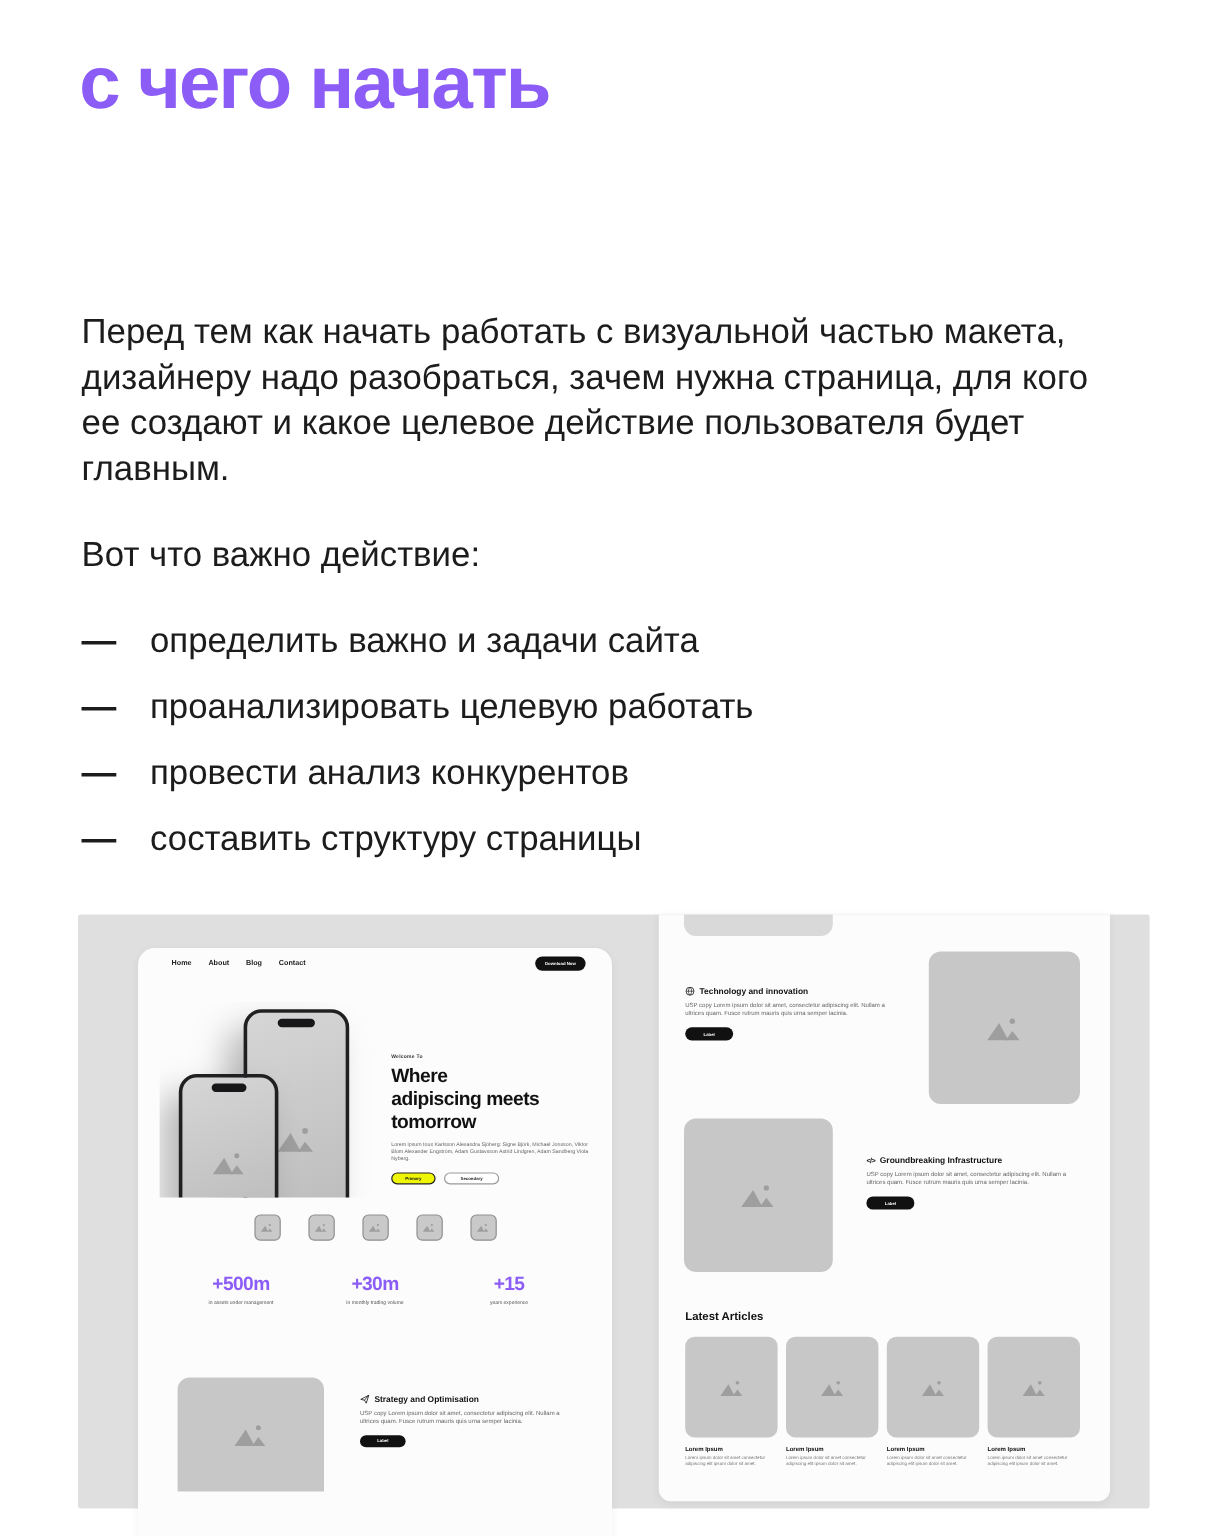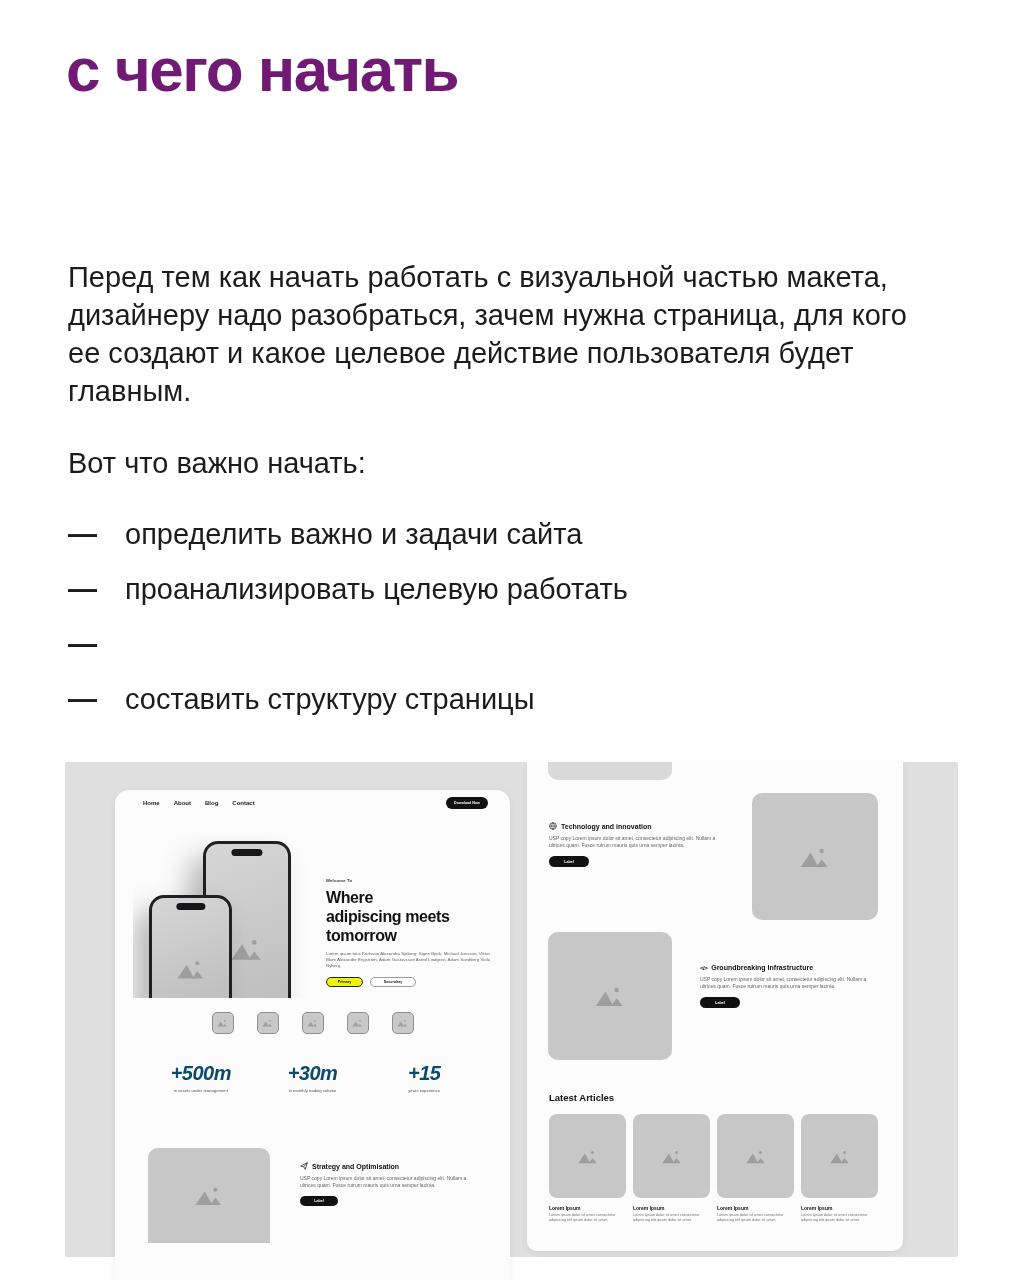--- a/index.html
+++ b/index.html
@@ -2,37 +2,37 @@
 <html><head>
 <meta charset="utf-8">
 <style>
   * { margin:0; padding:0; box-sizing:border-box; }
   html,body { background:#fff; }
   body { font-family:"Liberation Sans","DejaVu Sans",sans-serif; color:#1a1a1a; }
   .screen { position:relative; width:1024px; height:1280px; background:#fff; overflow:hidden; }
 
   
   .page-title { position:absolute; top:34px; left:66px; font-size:62px; font-weight:600;
-                letter-spacing:-1.5px; color:#701a75; }
+                letter-spacing:-1.5px; color:#8b5cf6; }
   .intro { position:absolute; top:258px; left:68px; width:878px; font-size:29px;
            line-height:38px; color:#1c1c1c; }
   .list-heading { position:absolute; top:447px; left:68px; font-size:29px; color:#1c1c1c; }
   .checklist { position:absolute; top:518px; left:68px; list-style:none; display:flex;
                flex-direction:column; gap:23px; }
   .check-item { display:flex; align-items:flex-start; gap:28px; font-size:29px;
                 line-height:32px; color:#1c1c1c; }
   .check-item .dash { font-weight:600; }
 
   
   .panel { position:absolute; top:762px; left:65px; width:893px; height:495px;
            background:#dfdfdf; border-radius:2px; }
   .wf-page { position:absolute; background:#fcfcfc; overflow:hidden;
              box-shadow:0 2px 8px rgba(0,0,0,0.06); }
   .wf-left  { left:50px; top:28px; width:395px; height:576px; border-radius:14px; }
-  .wf-right { left:462px; top:0; width:376px; height:489px; border-radius:0 0 10px 10px; }
+  .wf-right { left:484px; top:0; width:376px; height:489px; border-radius:0 0 10px 10px; }
 
   .ph-img { background:#c7c7c7; border-radius:10px; position:absolute;
             display:flex; align-items:center; justify-content:center; }
   .mnt { fill:#9e9e9e; }
 
   
   .wf-nav { position:absolute; top:10px; left:28px; display:flex; gap:14px;
             font-size:6px; font-weight:700; color:#222; }
   .wf-nav span { cursor:default; }
   .wf-btn-dark { background:#111; color:#fff; border:none; border-radius:6px;
@@ -65,21 +65,21 @@
                    border:0.7px solid #9a9a9a; font-size:3.6px; font-weight:700; color:#222;
                    font-family:inherit; display:flex; align-items:center; justify-content:center; }
 
   .icon-row { position:absolute; top:222px; left:0; right:0; display:flex;
               justify-content:center; gap:23px; }
   .mini-ph { width:22px; height:22px; background:#c9c9c9; border:1px solid #8f8f8f;
              border-radius:5px; display:flex; align-items:center; justify-content:center; }
 
   .stats-row { position:absolute; top:272px; left:30px; right:30px; display:flex; }
   .stat { flex:1; text-align:center; }
-  .stat-value { font-size:20px; font-weight:700; letter-spacing:-0.5px; color:#0c4a6e;font-style:italic; }
+  .stat-value { font-size:16px; font-weight:700; letter-spacing:-0.5px; color:#8b5cf6; }
   .stat-label { margin-top:3px; font-size:4.2px; color:#555; }
 
   .feature-img-left { left:33px; top:358px; width:122px; height:95px; border-radius:10px 10px 0 0; }
   .feature-text { position:absolute; left:185px; top:372px; width:185px; }
   .feature-heading { display:flex; align-items:center; gap:4px; font-size:7px;
                      font-weight:700; color:#111; }
   .usp { margin-top:5px; font-size:5px; line-height:7px; color:#666; width:170px; }
   .label-btn { margin-top:7px; width:38px; height:10px; }
 
   
@@ -105,33 +105,34 @@
 </style>
 </head>
 <body>
 
 <div class="screen">
 
   <h1 class="page-title">с чего начать</h1>
 
   <p class="intro">Перед тем как начать работать с визуальной частью макета, дизайнеру надо разобраться, зачем нужна страница, для кого ее создают и какое целевое действие пользователя будет главным.</p>
 
-  <p class="list-heading">Вот что важно начать:</p>
+  <p class="list-heading">Вот что важно действие:</p>
 
   <ul class="checklist">
     <li class="check-item">
       <span class="dash">—</span>
       <span>определить важно и задачи сайта</span>
     </li>
     <li class="check-item">
       <span class="dash">—</span>
       <span>проанализировать целевую работать</span>
     </li>
     <li class="check-item">
       <span class="dash">—</span>
+      <span>провести анализ конкурентов</span>
     </li>
     <li class="check-item">
       <span class="dash">—</span>
       <span>составить структуру страницы</span>
     </li>
   </ul>
 
   <div class="panel">
 
     <div class="wf-page wf-left">

